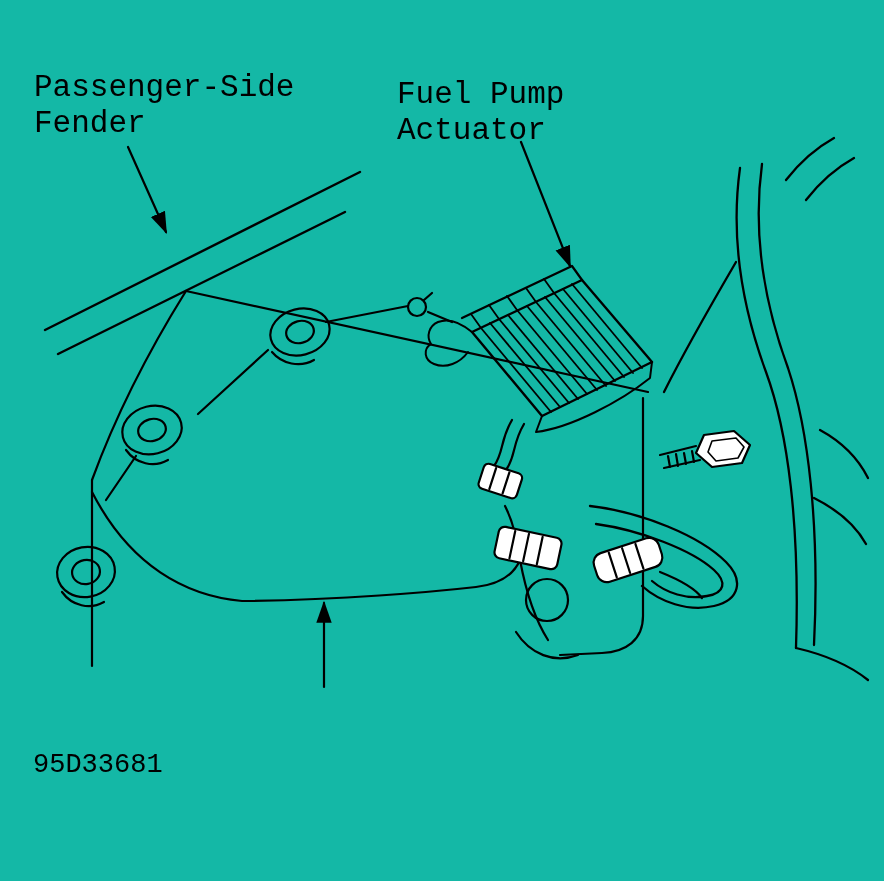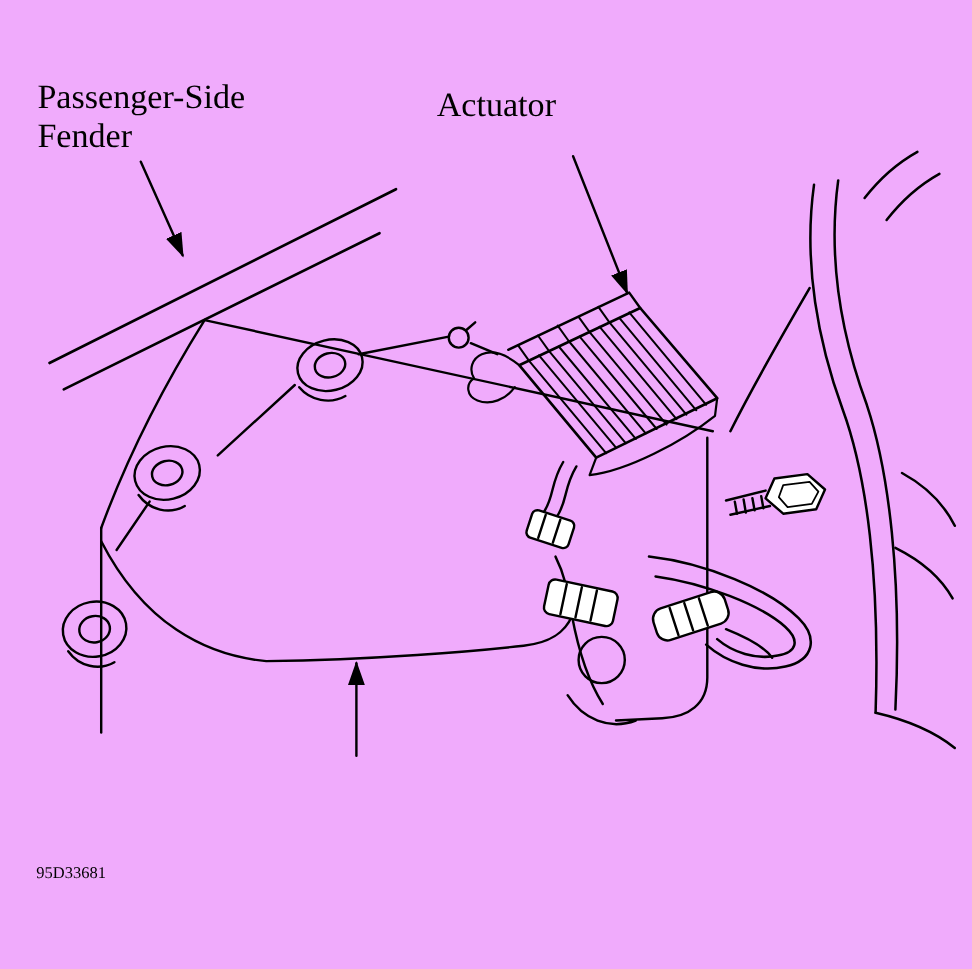--- a/index.html
+++ b/index.html
@@ -1,40 +1,40 @@
 <!DOCTYPE html>
 <html><head>
 <meta charset="utf-8">
 <style>
   html, body { margin: 0; padding: 0; background: #ffffff; }
   .canvas {
     position: relative;
     width: 884px;
     height: 881px;
-    background: #f0abfc;
+    background: #14b8a6;
     overflow: hidden;
-    font-family: Liberation Serif, serif;
+    font-family: Liberation Mono, monospace;
     color: #000000;
   }
   .art { position: absolute; left: 0; top: 0; }
   .label {
     position: absolute;
     font-size: 31px;
     line-height: 36px;
     letter-spacing: 0px;
     color: #000;
     white-space: nowrap;
   }
   .label-fender   { left: 34px;  top: 70px; }
   .label-resistor { left: 397px; top: 77px; }
   .label-actuator { left: 231px; top: 687px; }
   .figure-code {
     position: absolute;
-    left: 33px; top: 786px;
-    font-size: 15px;
+    left: 33px; top: 750px;
+    font-size: 27px;
     color: #000;
   }
 </style>
 </head>
 <body>
 
 <div class="canvas">
 
   <svg class="art" width="884" height="881" viewBox="0 0 884 881" stroke="#000" fill="none" stroke-linecap="round" stroke-linejoin="round">
     <defs>
@@ -167,20 +167,21 @@
       <line x1="324" y1="687" x2="324" y2="603" marker-end="url(#arrowhead)"></line>
     </g>
   </svg>
 
   <div class="label label-fender">
     <div>Passenger-Side</div>
     <div>Fender</div>
   </div>
 
   <div class="label label-resistor">
+    <div>Fuel Pump</div>
     <div>Actuator</div>
   </div>
 
   <div class="label label-actuator">
   </div>
 
   <div class="figure-code">95D33681</div>
 
 </div>
 

